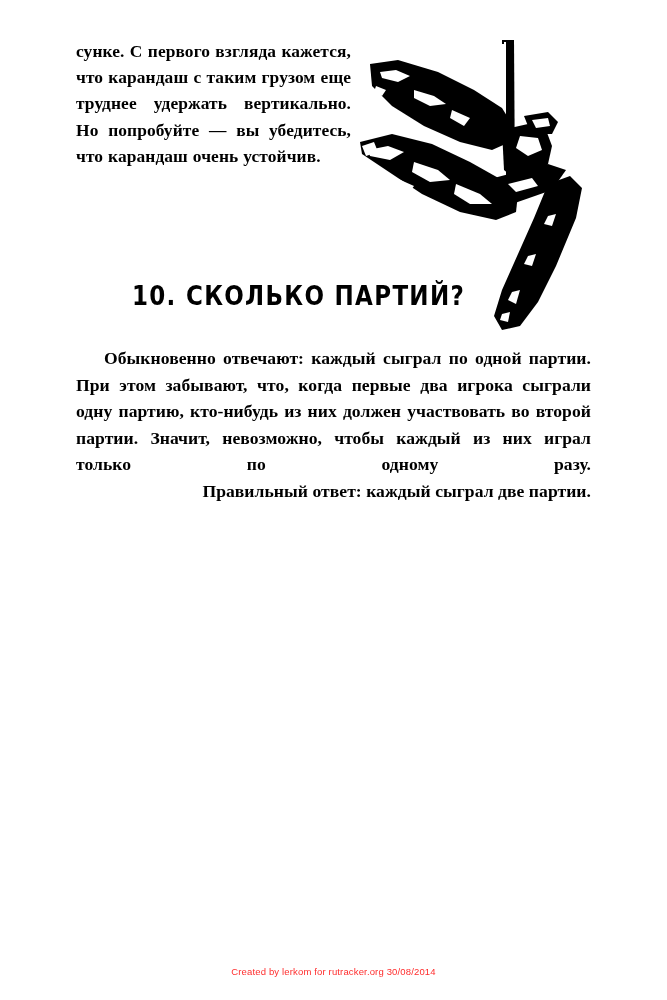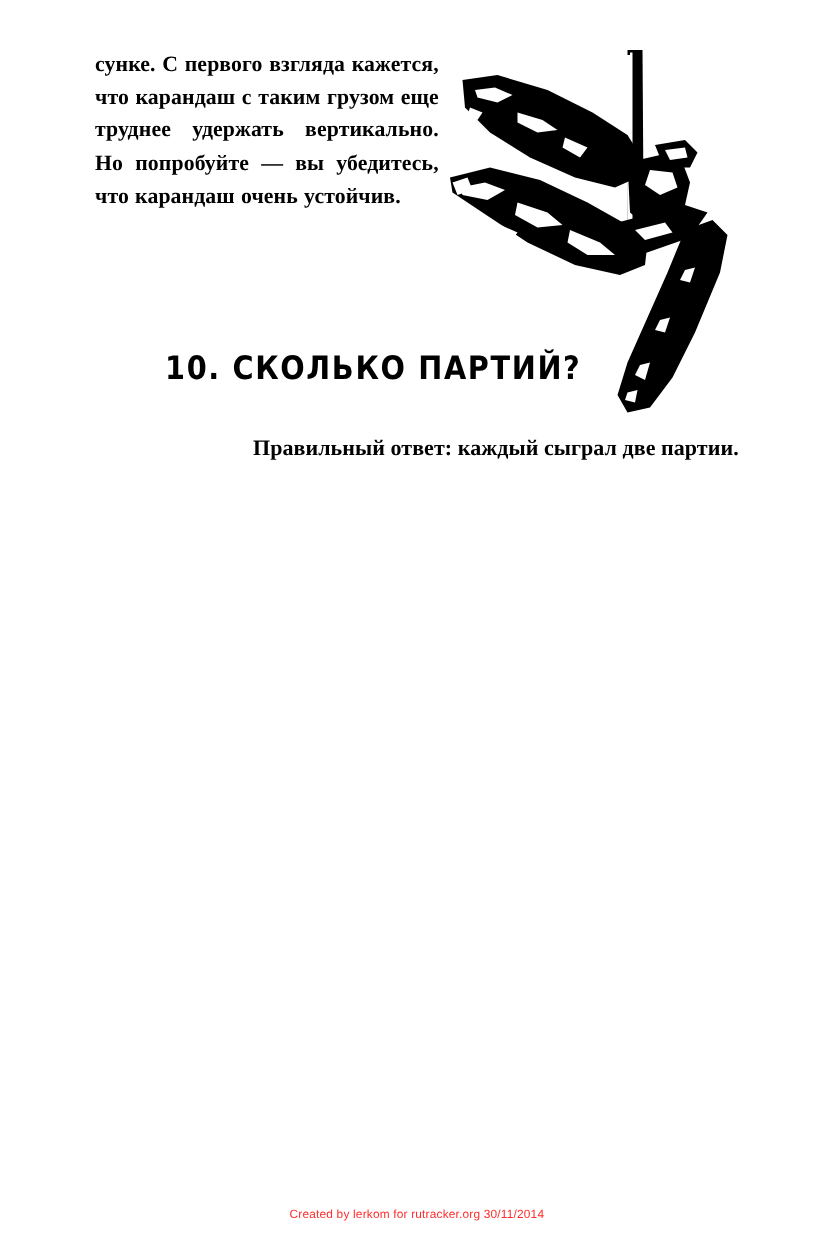--- a/index.html
+++ b/index.html
@@ -167,18 +167,19 @@
         <path d="M150 276 L158 274 L156 284 L148 282 Z" fill="#ffffff"></path>
 
         <path d="M10 108 L22 104 L26 114 L14 118 Z" fill="#ffffff"></path>
       </g>
     </svg>
   </div>
 
   <div class="section-heading">10. СКОЛЬКО ПАРТИЙ?</div>
 
   <div class="body-block">
+    <p class="body-para justify-all">Обыкновенно отвечают: каждый сыграл по одной партии. При этом забывают, что, когда первые два игрока сыграли одну партию, кто-нибудь из них должен участвовать во второй партии. Значит, невозможно, чтобы каждый из них играл только по одному разу.</p>
     <p class="body-para p2">Правильный ответ: каждый сыграл две партии.</p>
   </div>
 
-  <div class="footer-watermark">Created by lerkom for rutracker.org 30/11/2014</div>
+  <div class="footer-watermark">Created by lerkom for rutracker.org 30/08/2014</div>
 
 </div>
 
 </body></html>

